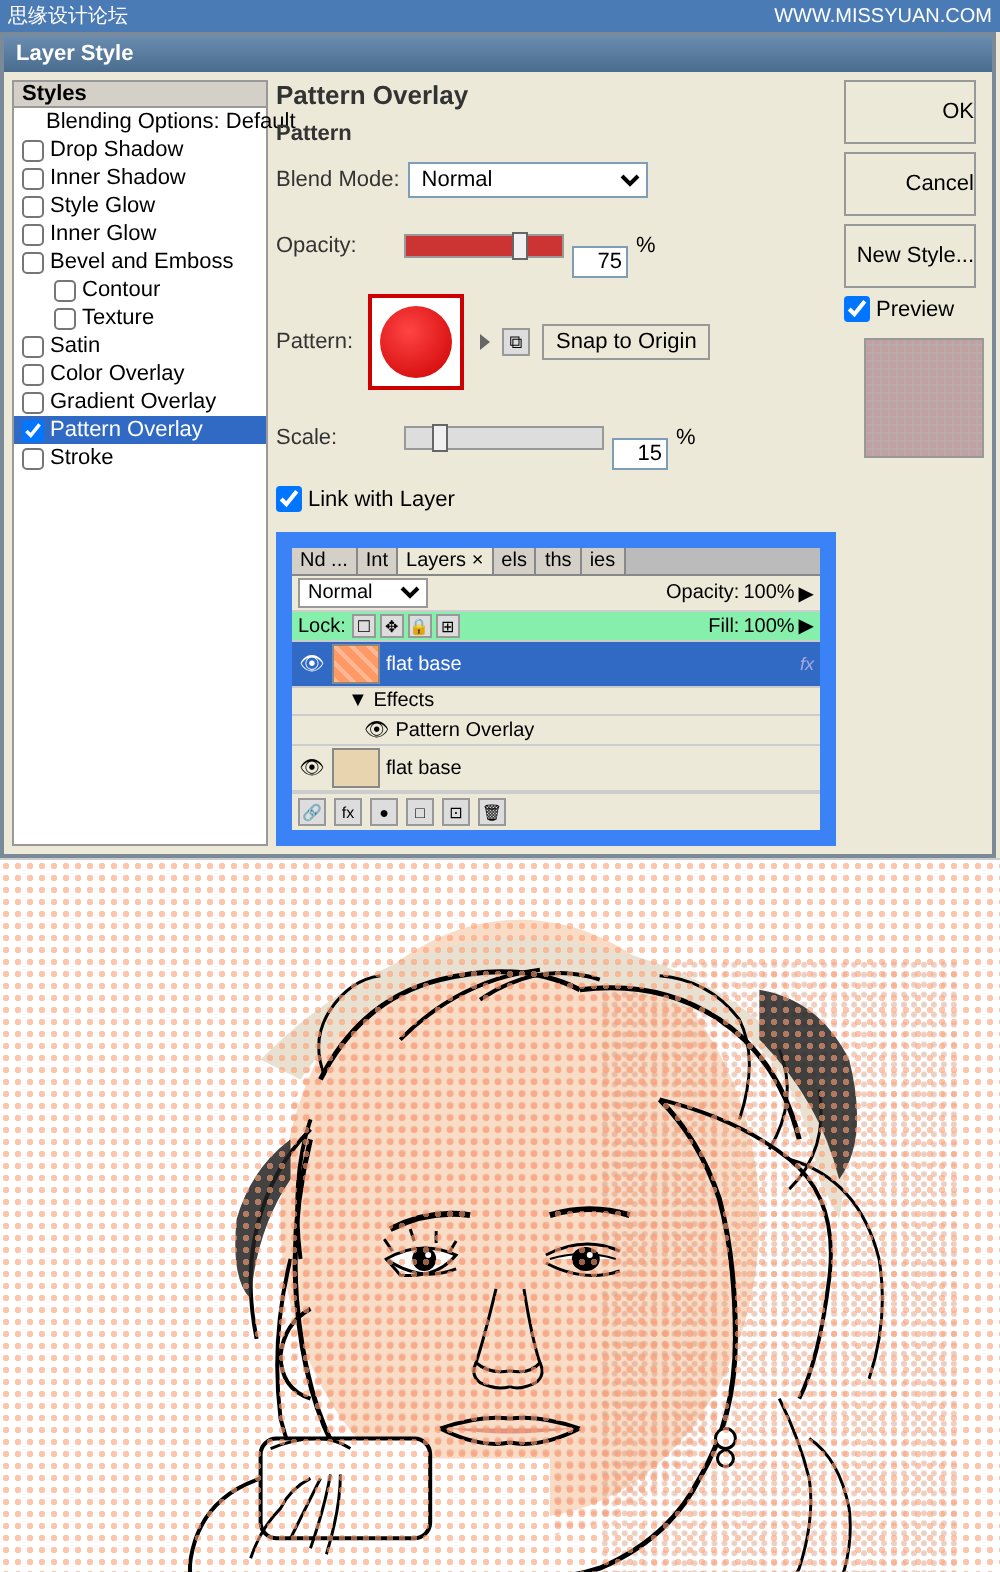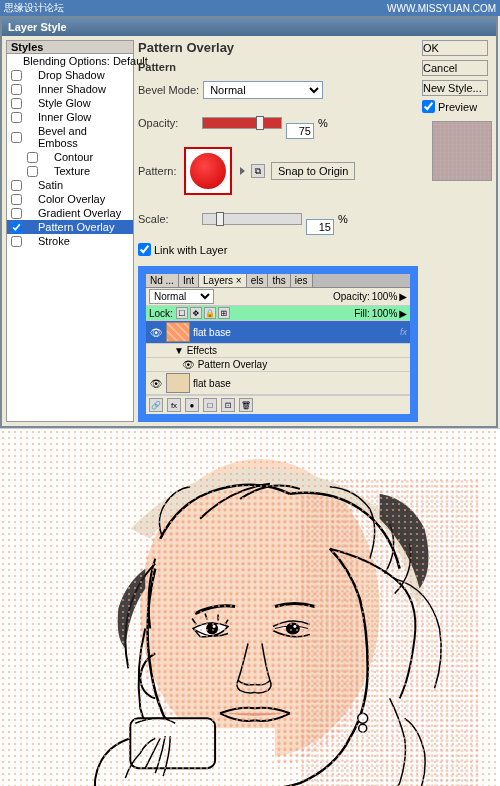--- a/index.html
+++ b/index.html
@@ -73,21 +73,21 @@
       align-items: center;
       gap: 4px;
       white-space: nowrap;
     }
 
     .checkbox-item {
       padding: 1px 4px;
       font-size: 11px;
       display: flex;
       align-items: center;
-      gap: 16px;
+      gap: 3px;
       cursor: pointer;
     }
 
     .checkbox-item input[type="checkbox"] {
       width: 11px;
       height: 11px;
     }
 
     
     .main-content {
@@ -256,26 +256,26 @@
     
     .buttons-panel {
       display: flex;
       flex-direction: column;
       gap: 4px;
       min-width: 70px;
     }
 
     .dialog-btn {
       width: 66px;
-      height: 16px;
+      height: 32px;
       font-size: 11px;
       background: #ece9d8;
       border: 1px solid #999;
       cursor: pointer;
-      text-align: left;
+      text-align: right;
     }
 
     .ok-btn {
       background: #ece9d8;
     }
 
     
     .preview-box {
       width: 60px;
       height: 60px;
@@ -608,21 +608,21 @@
         <input type="checkbox" style=""> 
           <span>Stroke</span>
       </div>
     </div>
 
     <div class="main-content">
       <div class="section-title">Pattern Overlay</div>
       <div class="sub-title">Pattern</div>
 
       <div class="field-row">
-        <span class="field-label">Bevel Mode:</span>
+        <span class="field-label">Blend Mode:</span>
         <select class="dropdown blend-mode-select">
           <option>Normal</option>
           <option>Multiply</option>
           <option>Screen</option>
         </select>
       </div>
 
       <div class="field-row">
         <span class="field-label">Opacity:</span>
         <div class="slider-container">

